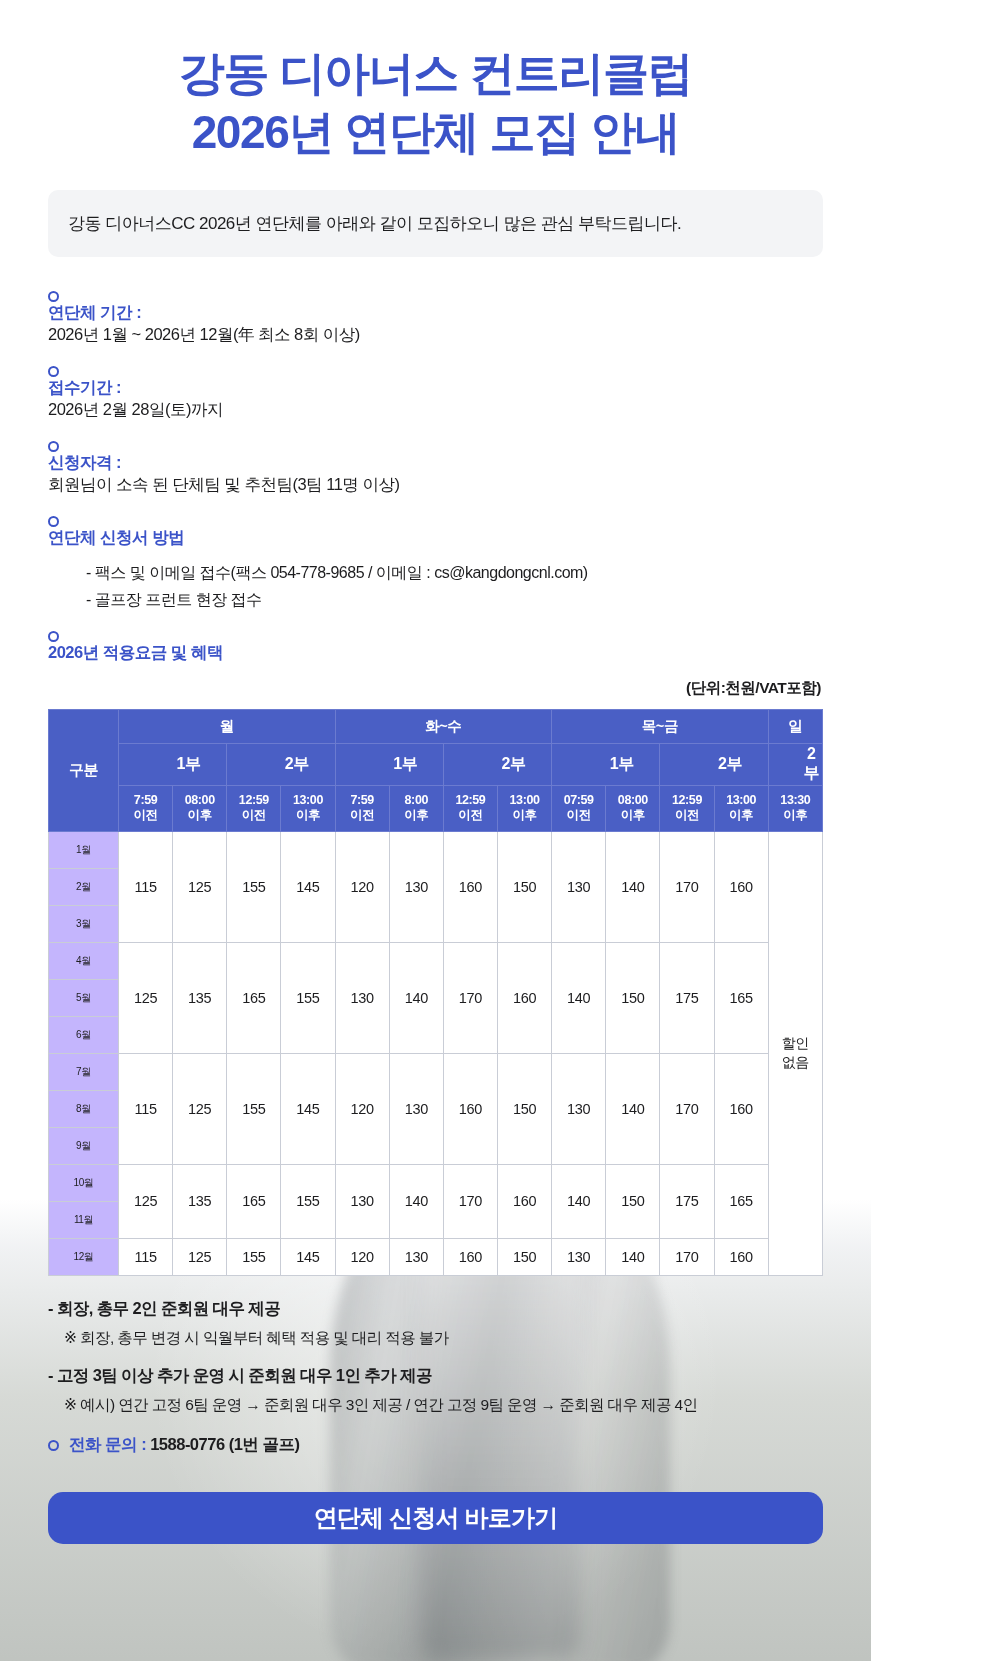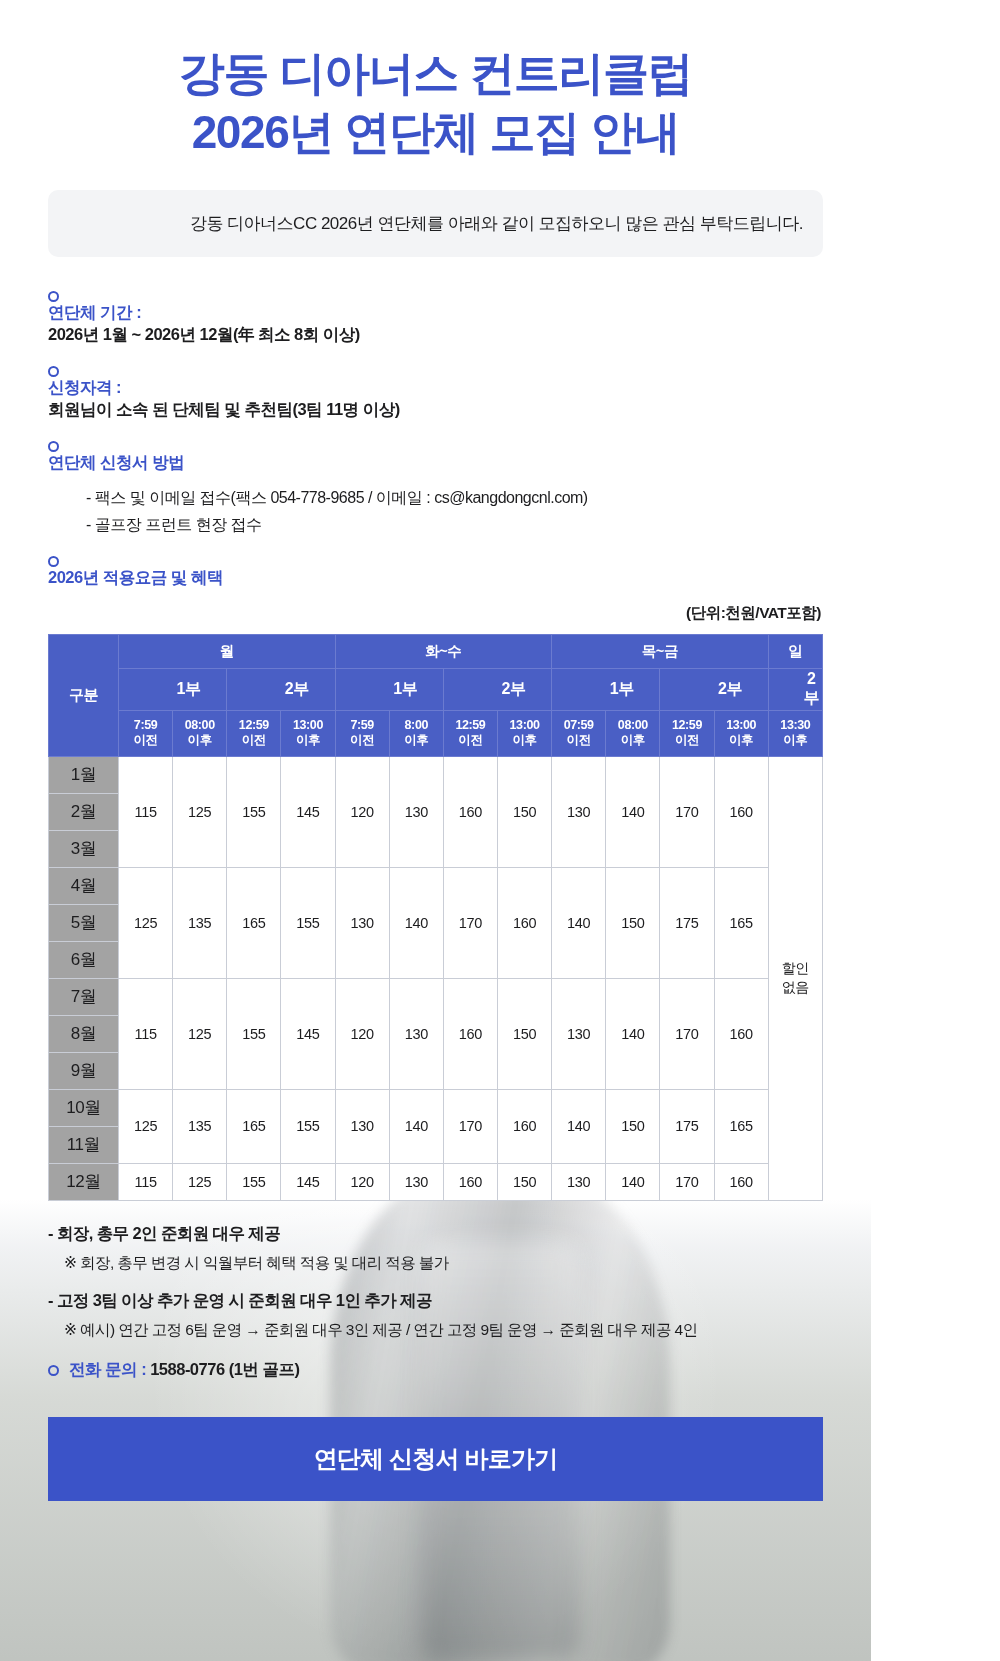--- a/index.html
+++ b/index.html
@@ -59,21 +59,21 @@
     letter-spacing: -1.4px;
   }
   .title .l2 { display: block; }
 
   
   .intro-box {
     margin: 28px 0 0 0;
     background: #f3f4f6;
     border-radius: 10px;
     padding: 22px 20px;
-    text-align: right;
+    text-align: left;
     font-size: 17px;
     color: #1d1d1f;
     letter-spacing: -0.5px;
   }
 
   
   .bullets { margin-top: 28px; }
   .bullet-row {
     display: flex;
     align-items: flex-start;
@@ -89,21 +89,21 @@
     border: 2.5px solid #3b53c8;
     border-radius: 50%;
     margin-top: 6px;
     margin-right: 10px;
   }
   .bullet-label {
     color: #3b53c8;
     font-weight: 700;
     margin-right: 2px;
   }
-  .bullet-text { color: #1d1d1f; font-weight: bold; }
+  .bullet-text { color: #1d1d1f; }
   .sub-lines { margin: 6px 0 14px 38px; }
   .sub-line {
     font-size: 16px;
     color: #1d1d1f;
     letter-spacing: -0.5px;
     margin-bottom: 6px;
   }
   .unit-note {
     text-align: right;
     font-size: 15.5px;
@@ -135,22 +135,22 @@
     letter-spacing: -0.4px;
   }
   .hdr-group { height: 34px; font-size: 14.5px; }
   .hdr-part  { height: 34px; font-size: 16px; padding-left: 33px; }
   .hdr-time  { height: 46px; font-size: 12.5px; line-height: 1.25; }
   .hdr-gubun { font-size: 15px; }
   .hdr-time span { display: block; }
   tbody td { height: 37px; }
   td.month {
     width: 70px;
-    background: #a3a3a3;
-    font-size: 17px;
+    background: #c4b5fd;
+    font-size: 10px;
     letter-spacing: -0.4px;
   }
   td.price { font-size: 14.5px; letter-spacing: -0.3px; }
   td.nodiscount {
     font-size: 14px;
     line-height: 1.35;
     letter-spacing: -0.4px;
   }
   td.nodiscount span { display: block; }
 
@@ -178,25 +178,25 @@
   }
   .phone-row .bullet-dot { margin-top: 6px; }
   .phone-label { color: #3b53c8; font-weight: 700; margin-right: 4px; }
   .phone-number { color: #1d1d1f; font-weight: 700; }
 
   
   .cta {
     display: block;
     width: 100%;
     margin: 36px 0 40px 0;
-    padding: 26px 0;
+    padding: 10px 0;
     background: #3b53c8;
     color: #ffffff;
     border: none;
-    border-radius: 0;
+    border-radius: 15px;
     font-size: 24px;
     font-weight: 800;
     letter-spacing: -0.8px;
     font-family: "Liberation Sans", "DejaVu Sans", sans-serif;
     cursor: pointer;
   }
 </style>
 </head>
 <body>
 
@@ -215,20 +215,25 @@
     </div>
 
     <div class="bullets">
 
       <div class="bullet-row">
         <span class="bullet-dot"></span>
         <span class="bullet-label">연단체 기간 :</span>
         <span class="bullet-text">2026년 1월 ~ 2026년 12월(年 최소 8회 이상)</span>
       </div>
 
+      <div class="bullet-row">
+        <span class="bullet-dot"></span>
+        <span class="bullet-label">접수기간 :</span>
+        <span class="bullet-text">2026년 2월 28일(토)까지</span>
+      </div>
 
       <div class="bullet-row">
         <span class="bullet-dot"></span>
         <span class="bullet-label">신청자격 :</span>
         <span class="bullet-text">회원님이 소속 된 단체팀 및 추천팀(3팀 11명 이상)</span>
       </div>
 
       <div class="bullet-row">
         <span class="bullet-dot"></span>
         <span class="bullet-label">연단체 신청서 방법</span>

